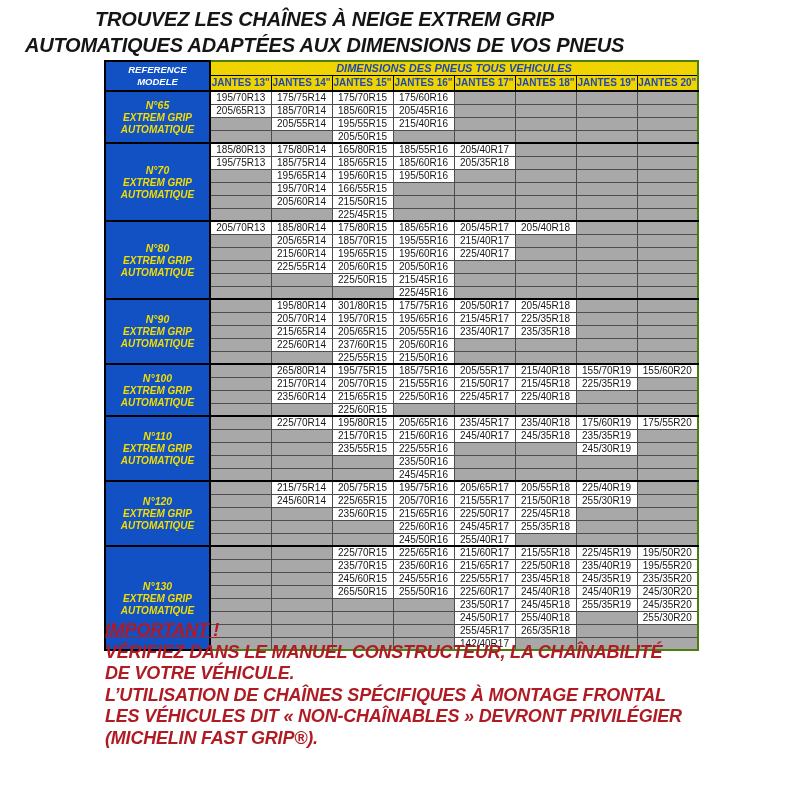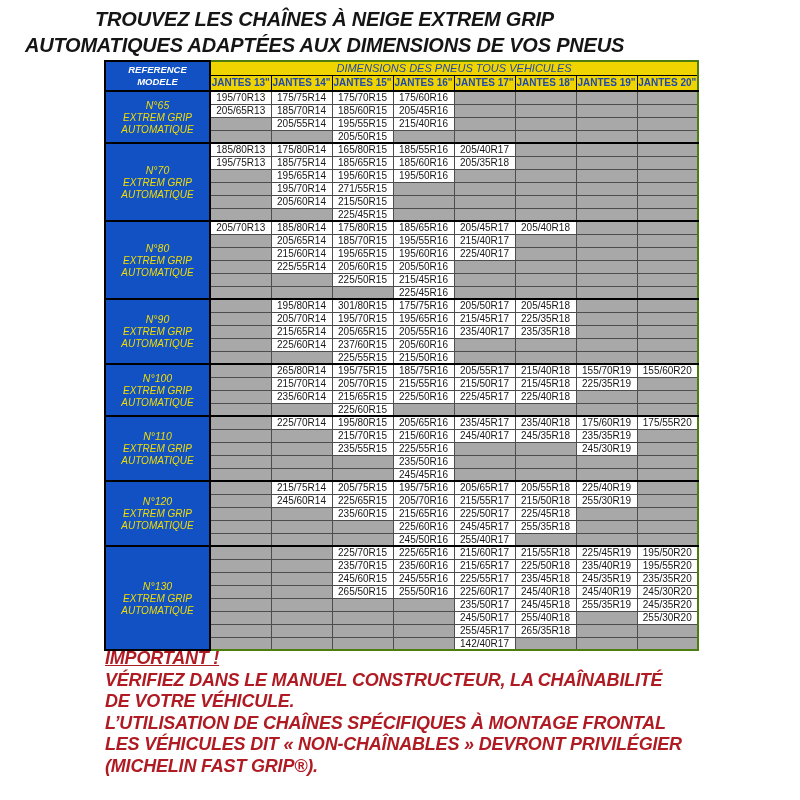--- a/index.html
+++ b/index.html
@@ -16,41 +16,41 @@
   table { border-collapse:collapse; table-layout:fixed; border:2px solid #4d7c0f; }
   col.c-ref { width:105px; }
   col.c-dim { width:61px; }
   th, td { padding:0; overflow:hidden; white-space:nowrap; box-sizing:border-box; }
   th.ref {
     background:var(--blue,#1251c4); color:#ffffff; font-style:italic; font-weight:bold;
     font-size:9.5px; line-height:12px; text-align:center; border:2px solid #000;
   }
   th.dim {
     background:var(--yellow,#f0d400); color:var(--blue-text,#1f49b0); font-style:italic;
-    font-weight:normal; font-size:11px; height:14px; text-align:center; border:1px solid #000;
+    font-weight:bold; font-size:11px; height:14px; text-align:center; border:1px solid #000;
   }
   th.colhead {
     background:var(--yellow,#f0d400); color:var(--blue-text,#1f49b0); font-weight:bold;
     font-size:10px; height:16px; text-align:center; border:1px solid #000;
   }
   td.val {
     background:#ffffff; color:#161616; font-size:10px; height:13px; text-align:center;
     border:1px solid #4d4d4d;
   }
   td.empty { background:var(--gray,#a8a8a8); border:1px solid #4d4d4d; height:13px; }
   td.model {
     background:var(--blue,#1251c4); text-align:center; vertical-align:middle;
     border:2px solid #000; color:var(--yellow-text,#f2de00);
-    font-style:italic; font-weight:normal;
+    font-style:italic; font-weight:bold;
   }
   td.model .mname { font-size:10.5px; margin-bottom:1px; }
   td.model .msub { font-size:10px; line-height:12px; }
   tr.block-first td { border-top:2px solid #000; }
   .footer {
-    position:absolute; left:105px; top:648px; width:640px;
+    position:absolute; left:105px; top:620px; width:640px;
     color:var(--red,#b01b23); font-weight:bold; font-style:italic;
     font-size:18px; line-height:21.5px; letter-spacing:-0.2px;
   }
   .footer .imp { text-decoration:underline; }
 </style>
 </head>
 <body>
 
 <div class="title">
   <div>TROUVEZ LES CHAÎNES À NEIGE EXTREM GRIP</div>
@@ -166,21 +166,21 @@
           <td class="val">195/60R15</td>
           <td class="val">195/50R16</td>
           <td class="empty"></td>
           <td class="empty"></td>
           <td class="empty"></td>
           <td class="empty"></td>
         </tr>
         <tr>
           <td class="empty"></td>
           <td class="val">195/70R14</td>
-          <td class="val">271/55R15</td>
+          <td class="val">166/55R15</td>
           <td class="empty"></td>
           <td class="empty"></td>
           <td class="empty"></td>
           <td class="empty"></td>
           <td class="empty"></td>
         </tr>
         <tr>
           <td class="empty"></td>
           <td class="val">205/60R14</td>
           <td class="val">215/50R15</td>

